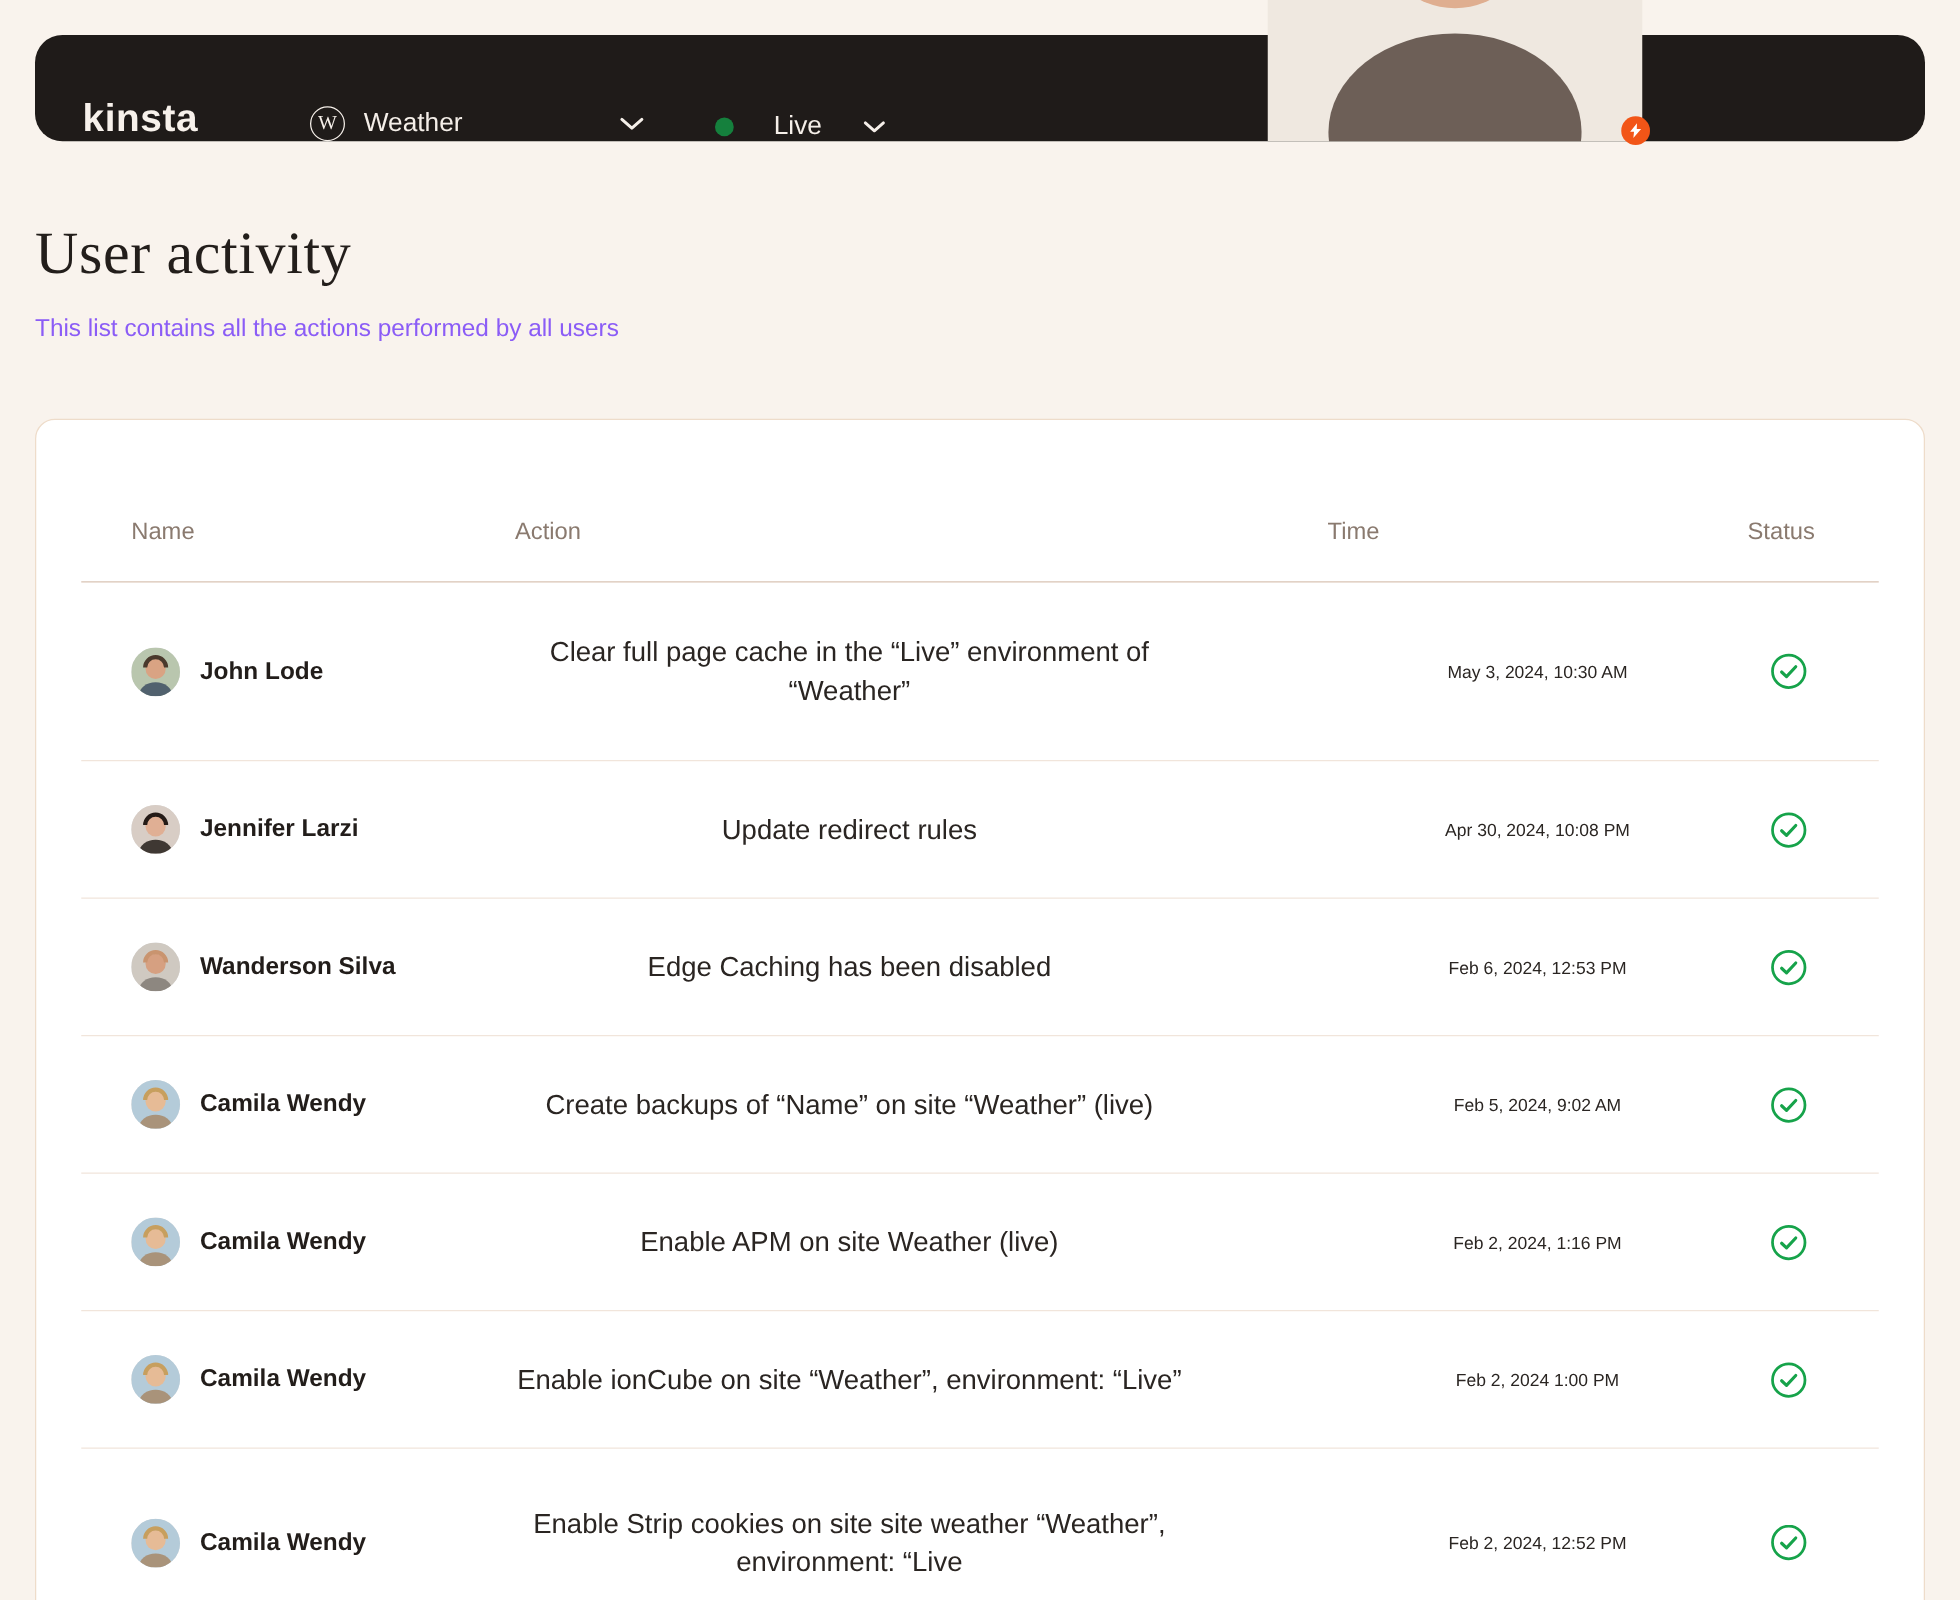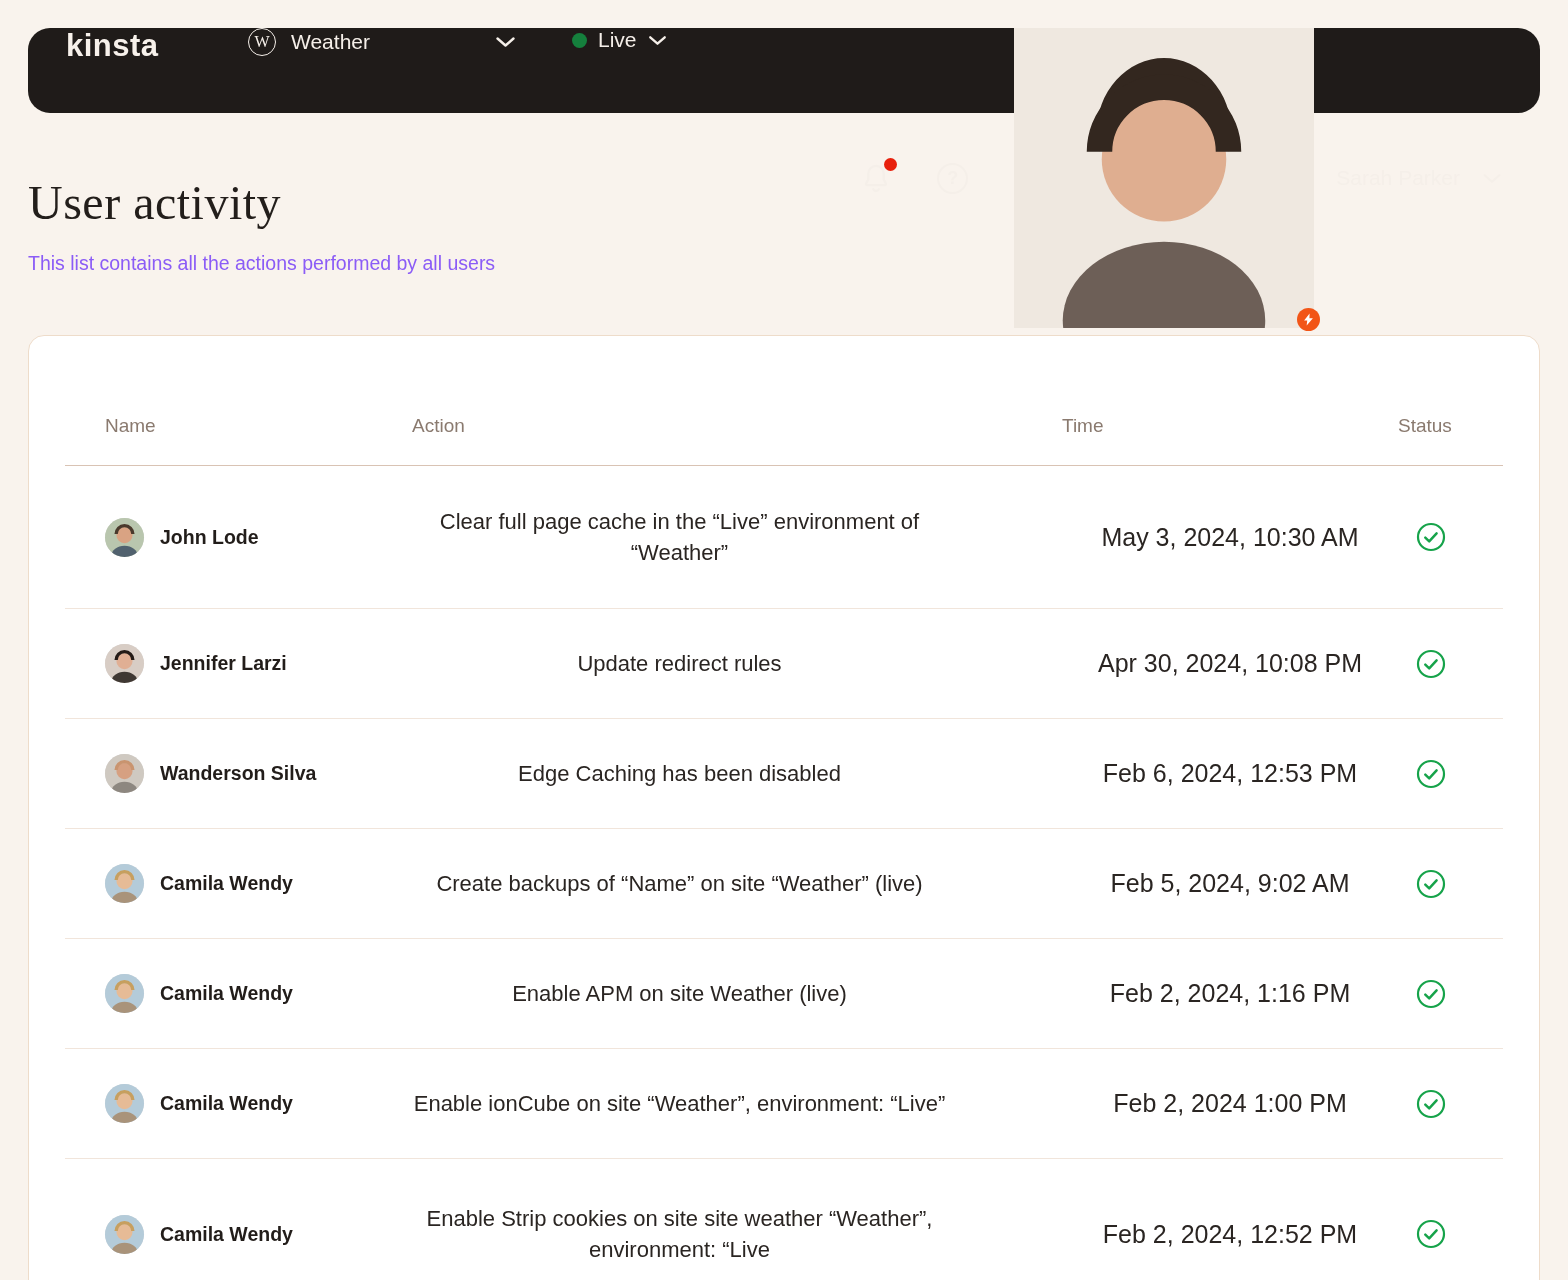--- a/index.html
+++ b/index.html
@@ -10,21 +10,21 @@
     color:#26211e;
   }
 
   
   .navbar {
     margin:28px 28px 0;
     height:85px;
     background:#1f1b19;
     border-radius:22px;
     display:flex;
-    align-items:flex-start;
+    align-items:flex-end;
     padding:0 38px;
     color:#f5efe9;
   }
   .logo {
     font-size:31px;
     font-weight:bold;
     letter-spacing:.5px;
     color:#f7f1eb;
     width:104px;
   }
@@ -32,21 +32,21 @@
   .site-selector { margin-left:78px; width:268px; justify-content:space-between; }
   .site-selector .left { display:flex; align-items:center; gap:15px; }
   .wp-icon {
     width:28px; height:28px; border-radius:50%;
     border:1.6px solid #f5efe9;
     display:flex; align-items:center; justify-content:center;
     font-family:"Liberation Serif", serif;
     font-size:16px; padding-bottom:1px;
   }
   .selector-label { font-size:21px; }
-  .env-selector { margin-left:56px; gap:11px; }
+  .env-selector { margin-left:56px; gap:32px; }
   .status-dot { width:15px; height:15px; border-radius:50%; background:#15803d; }
   .chev { display:block; }
   .nav-right { margin-left:auto; display:flex; align-items:center; }
   .icon-btn { position:relative; cursor:pointer; display:flex; align-items:center; }
   .bell-wrap { margin-right:46px; }
   .notif-dot {
     position:absolute; top:-4px; right:-6px;
     width:13px; height:13px; border-radius:50%;
     background:#e8200c;
   }
@@ -109,21 +109,21 @@
   .cell-name {
     display:flex; align-items:center; gap:16px;
     padding-left:40px;
     font-weight:bold; font-size:19.5px; color:#221d1a;
   }
   .row-avatar { width:39px; height:39px; }
   .cell-action {
     font-size:22px; color:#2a2522; line-height:31px;
     max-width:565px; padding-right:30px;
   }
-  .cell-time { font-size:25px; color:#2a2522; }
+  .cell-time { font-size:14px; color:#2a2522; }
   .cell-status { padding-left:18px; display:flex; align-items:center; }
 </style>
 </head>
 <body>
 
 <header class="navbar">
   <div class="logo">kinsta</div>
 
   <div class="selector site-selector">
     <span class="left">

